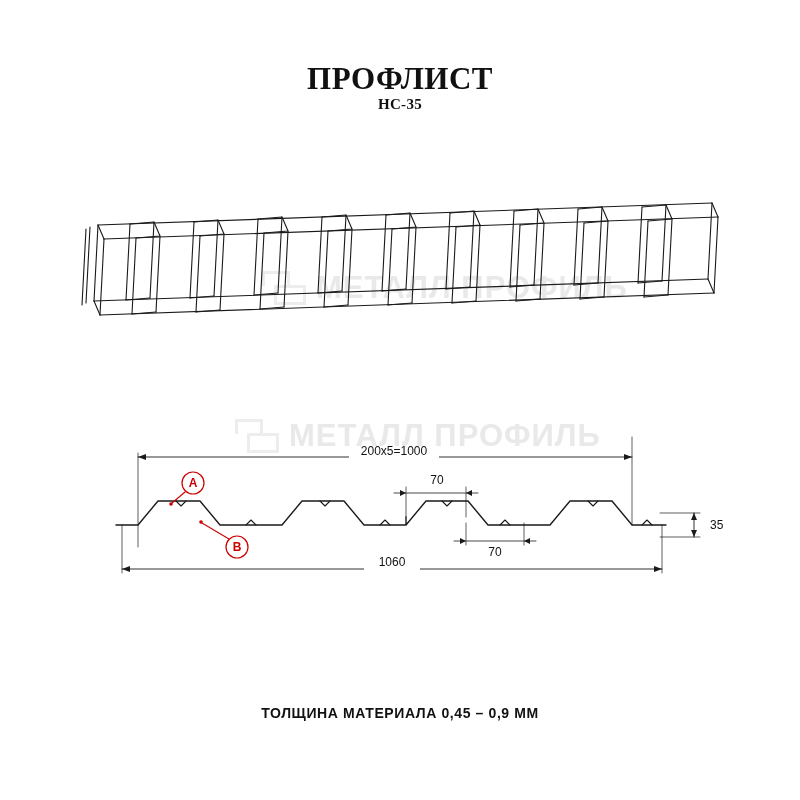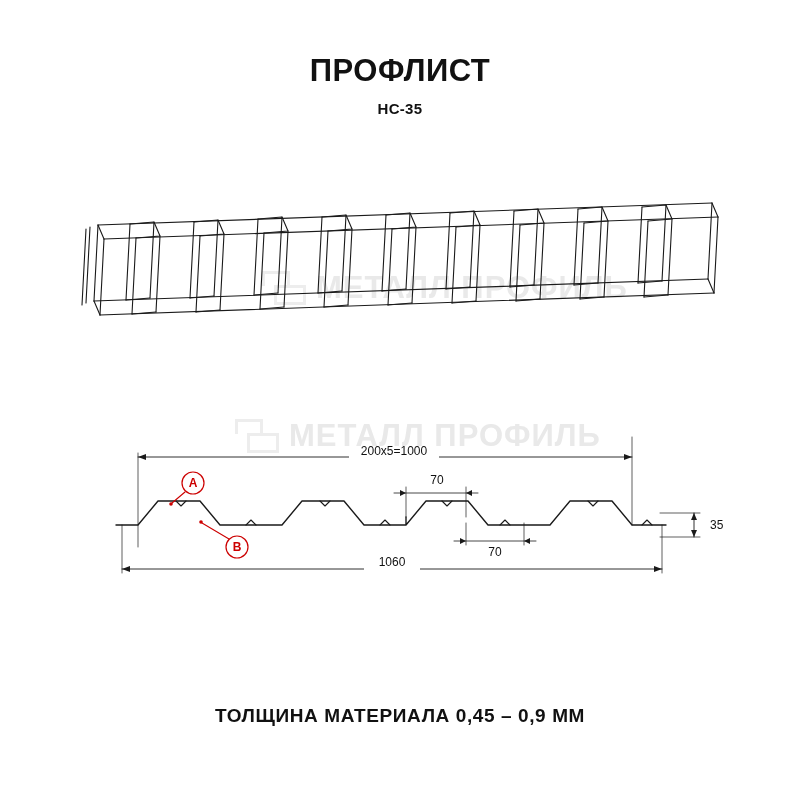--- a/index.html
+++ b/index.html
@@ -16,34 +16,34 @@
     overflow: hidden;
   }
   .page {
     position: relative;
     width: 800px;
     height: 800px;
   }
   
   .title-block {
     position: absolute;
-    top: 54px;
+    top: 62px;
     left: 0;
     width: 800px;
     text-align: center;
+    font-family: Liberation Serif, serif;
   }
   .main-title {
     font-size: 31px;
     font-weight: bold;
     letter-spacing: 0.5px;
     color: #111111;
     line-height: 1.1;
   }
   .sub-title {
-    margin-top: 12px;
     font-size: 15px;
     font-weight: bold;
     color: #111111;
     letter-spacing: 0.3px;
   }
   
   .iso-drawing {
     position: absolute;
     top: 195px;
     left: 60px;
@@ -96,21 +96,21 @@
   .wm-1 { top: 270px; left: 262px; }
   .wm-2 { top: 418px; left: 235px; }
 
   
   .footer-note {
     position: absolute;
     top: 705px;
     left: 0;
     width: 800px;
     text-align: center;
-    font-size: 19px;
+    font-size: 14px;
     font-weight: bold;
     letter-spacing: 0.6px;
     color: #111111;
   }
   
   .callout-letter {
     font-family: "Liberation Sans", sans-serif;
     font-size: 12px;
     font-weight: bold;
     fill: #cc0000;

